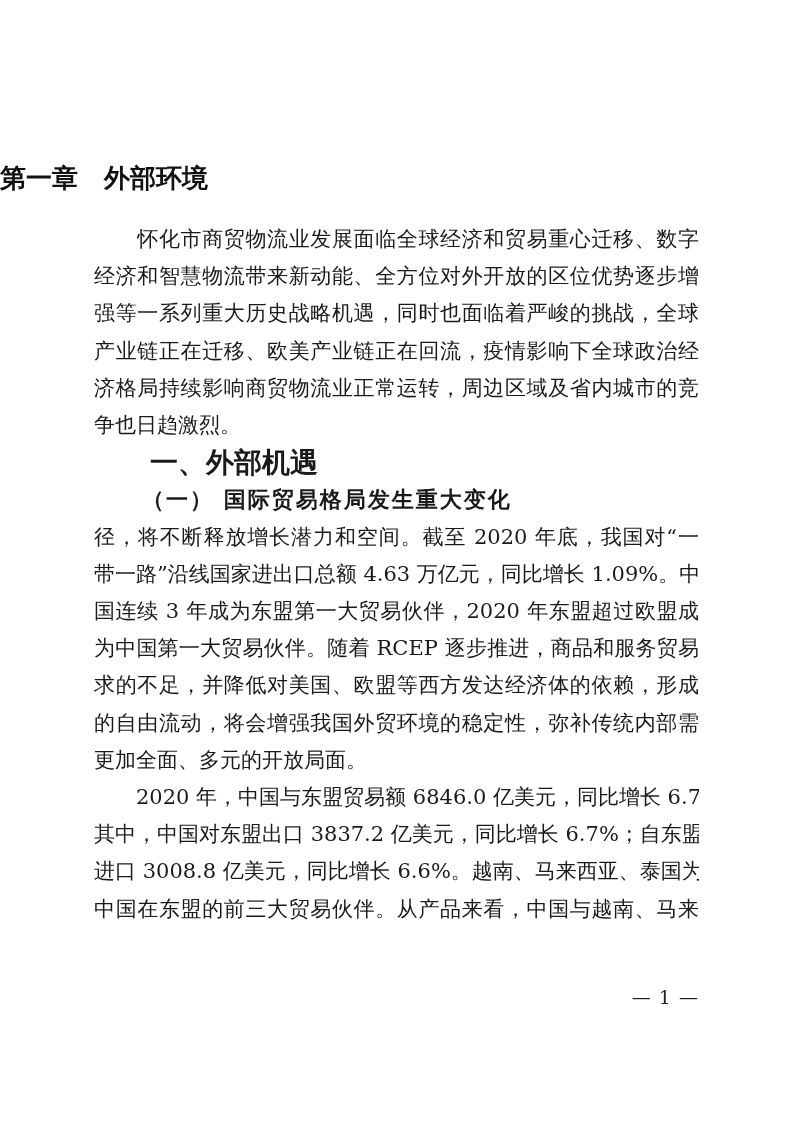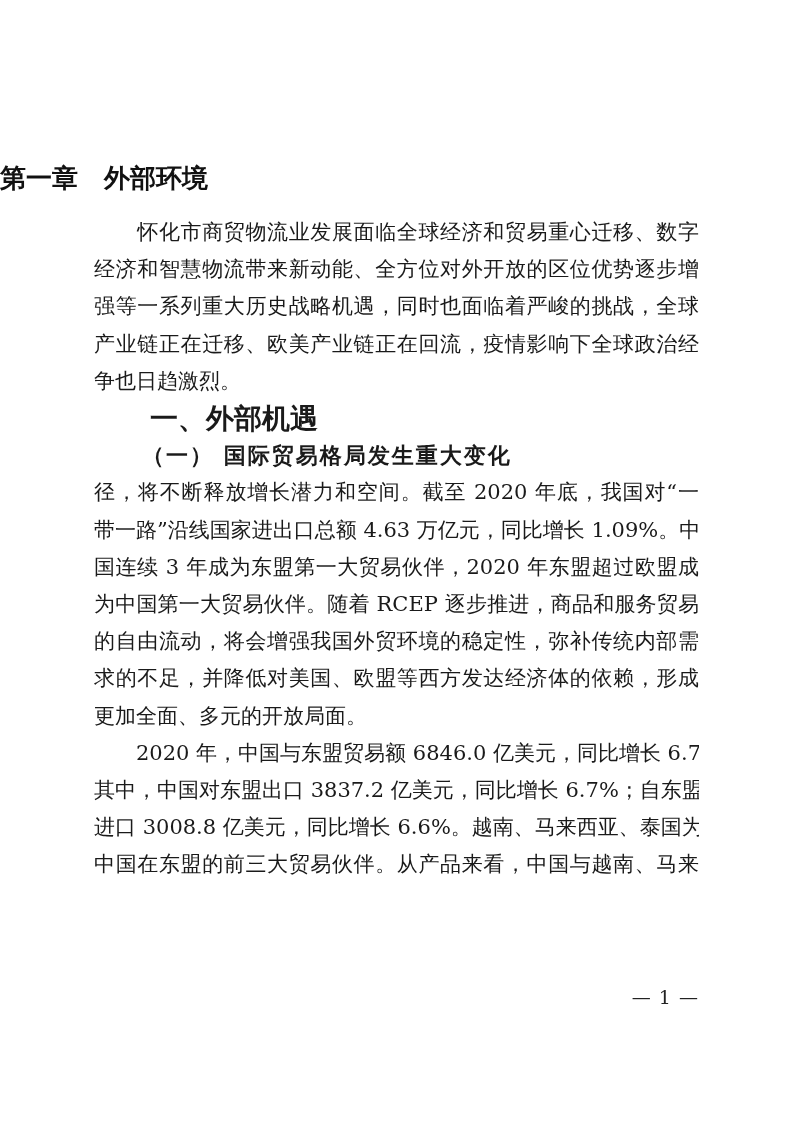--- a/index.html
+++ b/index.html
@@ -18,21 +18,21 @@
   .chapter-title {
     margin: 0;
     padding-top: 164px;
     font-family: "Liberation Sans", "DejaVu Sans", sans-serif;
     font-weight: 700;
     font-size: 26px;
     line-height: 28px;
     color: #111111;
   }
   .body-text {
-    margin: 22px auto 0 auto;
+    margin: 29px auto 0 auto;
     width: 605px;
     font-size: 21px;
     font-family: "DejaVu Serif", "Liberation Serif", serif;
   }
   .para { margin: 0; }
   .pline {
     line-height: 37.2px;
     text-align: justify;
     text-align-last: justify;
     white-space: nowrap;
@@ -77,34 +77,35 @@
 
   <h1 class="chapter-title">第一章　外部环境</h1>
 
   <div class="body-text">
 
     <div class="para">
         <div class="pline">　　怀化市商贸物流业发展面临全球经济和贸易重心迁移、数字</div>
         <div class="pline">经济和智慧物流带来新动能、全方位对外开放的区位优势逐步增</div>
         <div class="pline">强等一系列重大历史战略机遇，同时也面临着严峻的挑战，全球</div>
         <div class="pline">产业链正在迁移、欧美产业链正在回流，疫情影响下全球政治经</div>
+        <div class="pline">济格局持续影响商贸物流业正常运转，周边区域及省内城市的竞</div>
         <div class="pline pline-end">争也日趋激烈。</div>
       </div>
 
     <h2 class="h-bold">　　一、外部机遇</h2>
 
     <h3 class="h-kai">　　（一） 国际贸易格局发生重大变化</h3>
 
     <div class="para">
         <div class="pline">径，将不断释放增长潜力和空间。截至 2020 年底，我国对“一</div>
         <div class="pline">带一路”沿线国家进出口总额 4.63 万亿元，同比增长 1.09%。中</div>
         <div class="pline">国连续 3 年成为东盟第一大贸易伙伴，2020 年东盟超过欧盟成</div>
         <div class="pline">为中国第一大贸易伙伴。随着 RCEP 逐步推进，商品和服务贸易</div>
+        <div class="pline">求的不足，并降低对美国、欧盟等西方发达经济体的依赖，形成</div>
         <div class="pline">的自由流动，将会增强我国外贸环境的稳定性，弥补传统内部需</div>
-        <div class="pline">求的不足，并降低对美国、欧盟等西方发达经济体的依赖，形成</div>
         <div class="pline pline-end">更加全面、多元的开放局面。</div>
       </div>
 
     <div class="para">
         <div class="pline">　　2020 年，中国与东盟贸易额 6846.0 亿美元，同比增长 6.7%。</div>
         <div class="pline">其中，中国对东盟出口 3837.2 亿美元，同比增长 6.7%；自东盟</div>
         <div class="pline">进口 3008.8 亿美元，同比增长 6.6%。越南、马来西亚、泰国为</div>
         <div class="pline">中国在东盟的前三大贸易伙伴。从产品来看，中国与越南、马来</div>
       </div>
 

